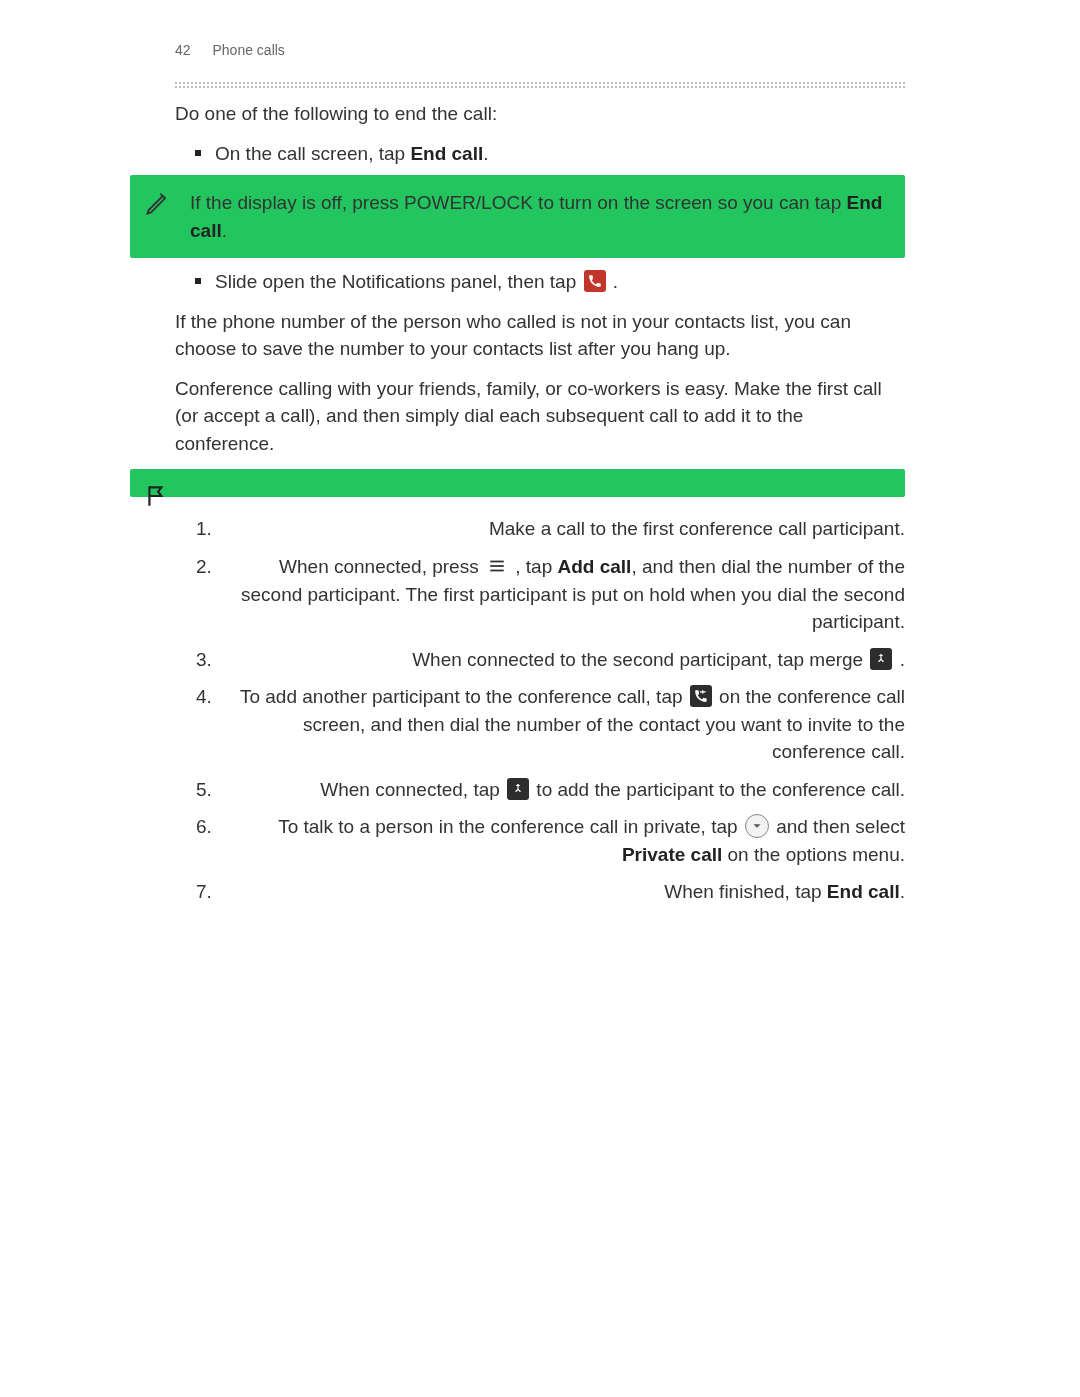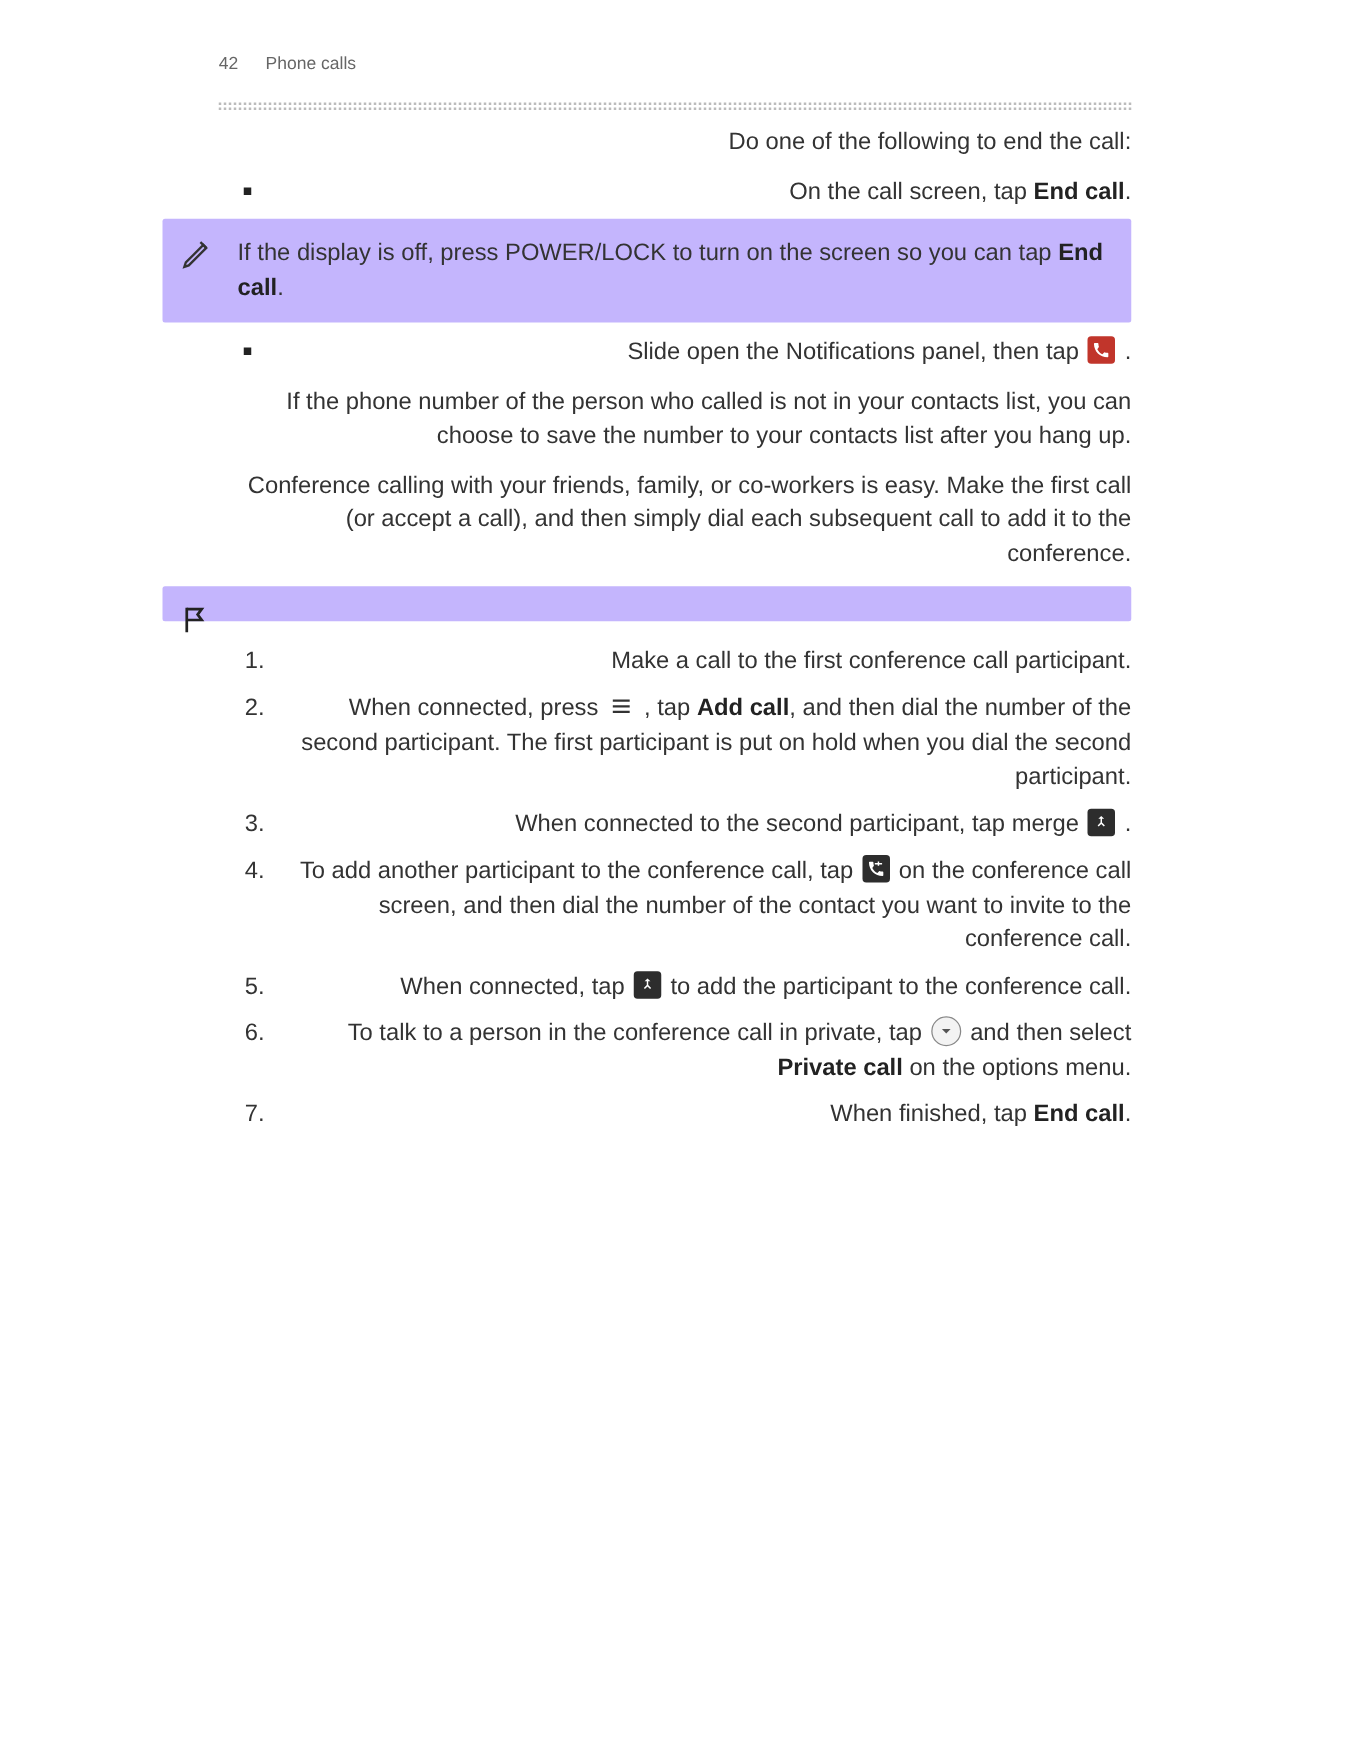--- a/index.html
+++ b/index.html
@@ -42,46 +42,45 @@
     font-size: 33px;
     font-weight: 400;
     margin: 58px 0 20px 0;
     letter-spacing: -0.5px;
   }
   p, li {
     font-size: 19px;
     line-height: 1.45;
     color: #333;
   }
-  p { margin: 12px 0; text-align: right; }
+  p { margin: 12px 0; }
   .strong { font-weight: 600; color:#222; }
   
   ul.sq {
     list-style: none;
     margin: 8px 0 8px 0;
     padding: 0;
   }
   ul.sq > li {
     position: relative;
     padding-left: 40px;
     margin: 8px 0;
-    text-align: right;
   }
   ul.sq > li::before {
     content: "";
     position: absolute;
     left: 20px;
     top: 10px;
     width: 6px;
     height: 6px;
     background: #222;
   }
   
   .callout {
-    background: #c4b5fd;
+    background: #22c55e;
     margin: 8px 0 10px -45px;   
     padding: 14px 18px 14px 60px;
     position: relative;
     font-size: 19px;
     line-height: 1.45;
     color: #333;
     border-radius: 2px;
     width: calc(100% + 45px);
     box-sizing: border-box;
   }

